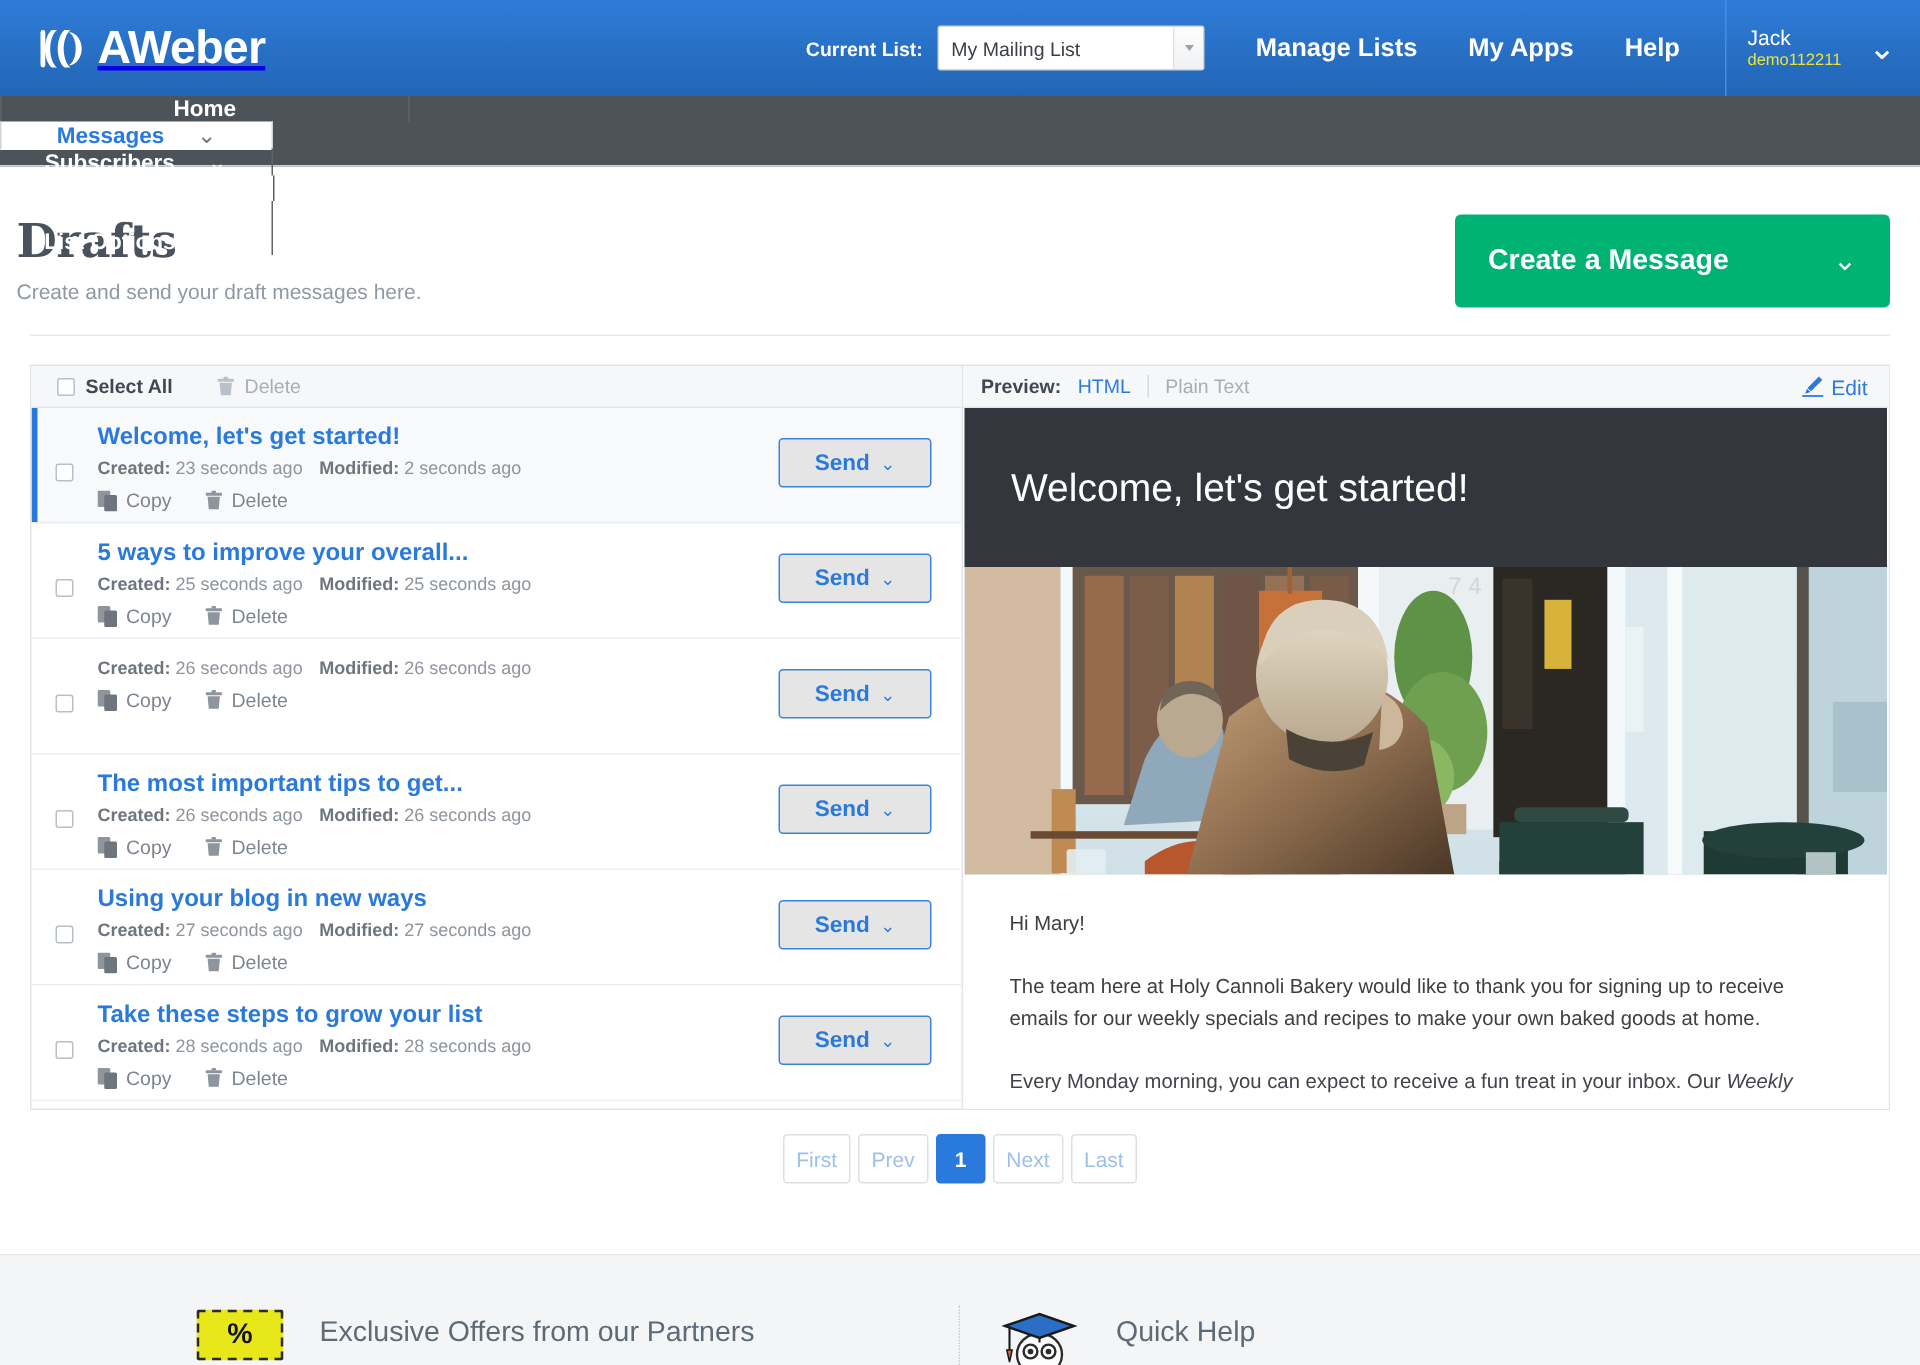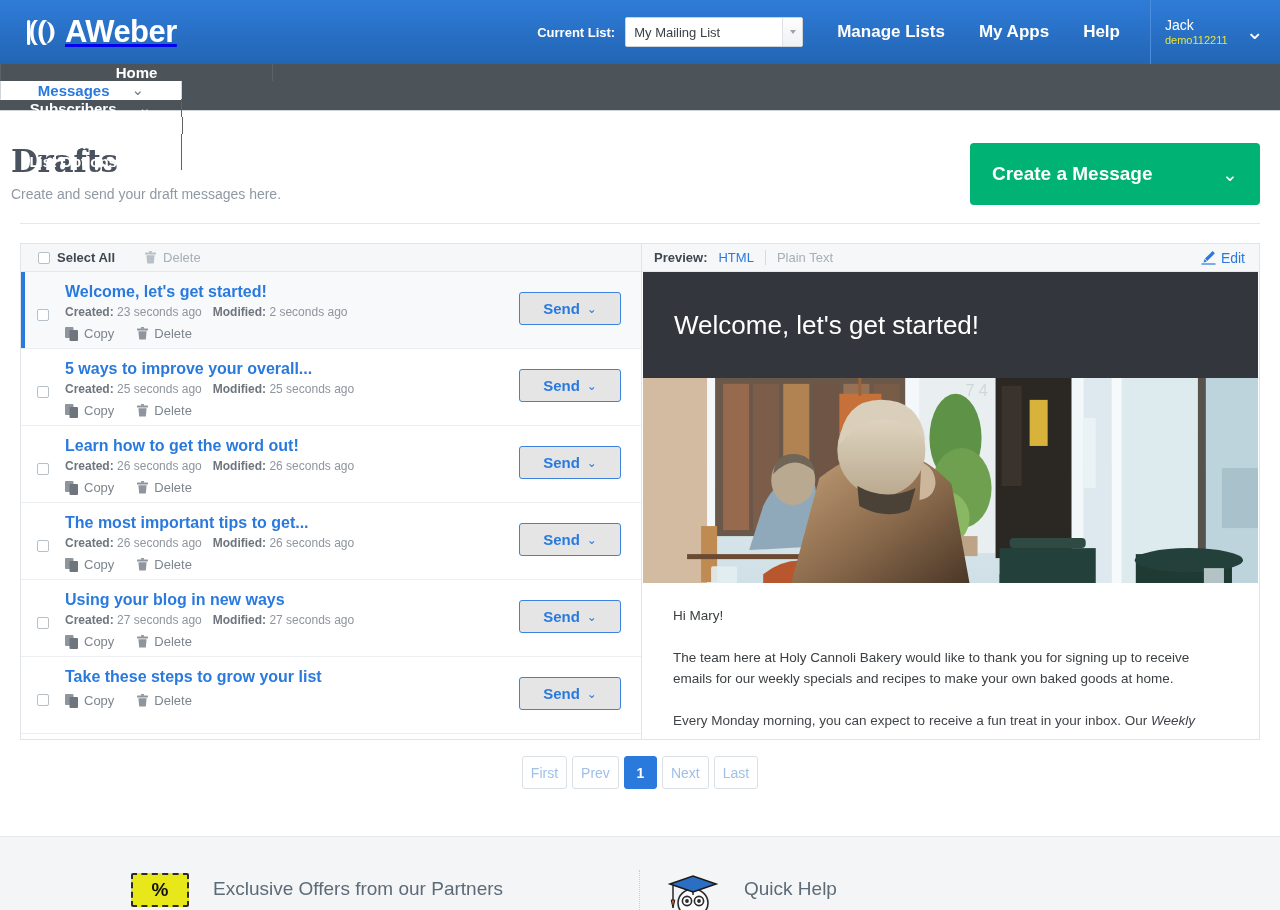--- a/index.html
+++ b/index.html
@@ -379,21 +379,20 @@
               <span>Send</span>
               <span class="send-chev">⌄</span>
             </button>
           </div>
         </div>
         <div class="row">
           <div class="row-cb">
             <span class="cb"></span>
           </div>
           <div class="row-main">
-            <div class="row-title">Learn how to get the word out!</div>
             <div class="row-meta"><b>Created:</b> <span>26 seconds ago</span><span class="sep"></span><b>Modified:</b> <span>26 seconds ago</span></div>
             <div class="row-actions">
               <span class="row-act">
                 <svg width="13" height="14" viewBox="0 0 13 14">
                   <rect x="0" y="0" width="8.5" height="11" rx="1" fill="#8e959d"></rect>
                   <rect x="4.5" y="3" width="8.5" height="11" rx="1" fill="#6e757d"></rect>
                 </svg>
                 <span class="row-act-text">Copy</span>
               </span>
               <span class="row-act">
@@ -476,20 +475,21 @@
               <span class="send-chev">⌄</span>
             </button>
           </div>
         </div>
         <div class="row">
           <div class="row-cb">
             <span class="cb"></span>
           </div>
           <div class="row-main">
             <div class="row-title">Take these steps to grow your list</div>
+            <div class="row-meta"><b>Created:</b> <span>28 seconds ago</span><span class="sep"></span><b>Modified:</b> <span>28 seconds ago</span></div>
             <div class="row-actions">
               <span class="row-act">
                 <svg width="13" height="14" viewBox="0 0 13 14">
                   <rect x="0" y="0" width="8.5" height="11" rx="1" fill="#8e959d"></rect>
                   <rect x="4.5" y="3" width="8.5" height="11" rx="1" fill="#6e757d"></rect>
                 </svg>
                 <span class="row-act-text">Copy</span>
               </span>
               <span class="row-act">
                 <svg width="11" height="13" viewBox="0 0 11 13">

